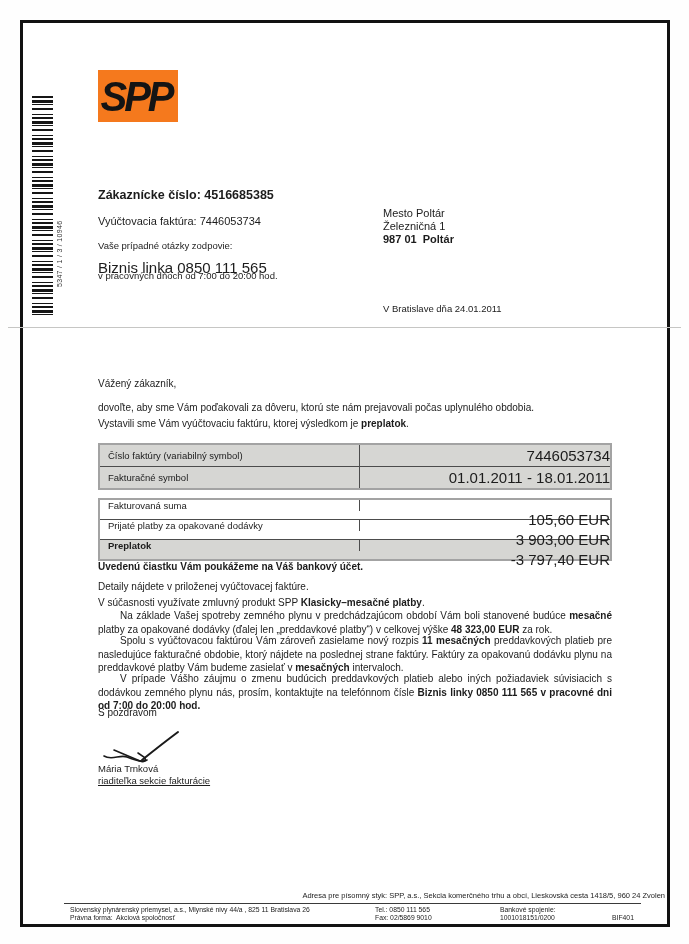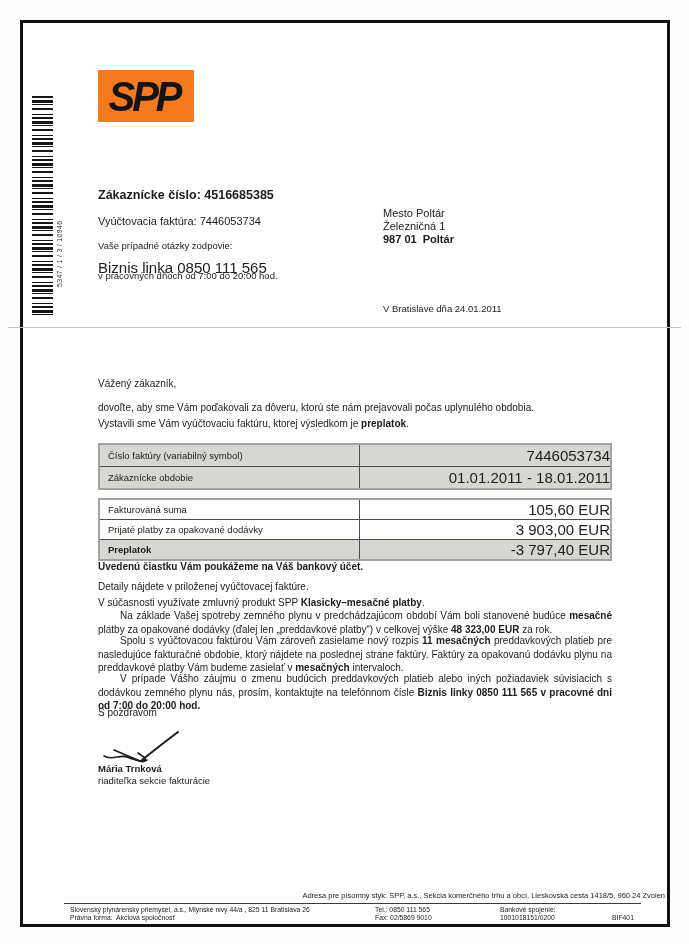--- a/index.html
+++ b/index.html
@@ -7,21 +7,21 @@
     position:relative;width:689px;height:944px;background:#fefefe;overflow:hidden;
     font-family:"Liberation Sans", sans-serif;color:#1c1c1c;margin:0 auto;
   }
   .frame{
     position:absolute;left:20px;top:20px;width:650px;height:907px;
     border:3px solid #121212;box-sizing:border-box;background:#fff;
   }
   .abs{position:absolute;}
   
   .logo{
-    position:absolute;left:98px;top:70px;width:96px;height:52px;
+    position:absolute;left:98px;top:70px;width:80px;height:52px;
     display:flex;align-items:center;justify-content:center;
   }
   .logo-text{
     font-size:40px;font-weight:900;font-style:italic;letter-spacing:-3px;
     color:#141414;line-height:1;transform:scaleY(1.05);padding-right:4px;
   }
   
   .barcode{
     position:absolute;left:32px;top:96px;width:21px;height:222px;
     background:repeating-linear-gradient(180deg,
@@ -62,26 +62,26 @@
   .trow.gray{background:#d6d6d3;}
   .tlabel{
     width:260px;box-sizing:border-box;border-right:1px solid #4c4c4c;
     padding-left:8px;font-size:9.5px;display:flex;align-items:center;
   }
   .tvalue{
     flex:1;box-sizing:border-box;font-size:15px;
     display:flex;align-items:center;justify-content:flex-end;
   }
   .t1 .trow{height:21px;}
-  .t2 .trow{height:19px;}
+  .t2 .trow{height:19px;flex-direction:column;}
   .tbold{font-weight:bold;}
   
   .signature{left:100px;top:728px;}
-  .signer-name{left:98px;top:763px;font-size:9.5px;font-weight:bold;}
-  .signer-title{left:98px;top:775px;font-size:9.5px;}
+  .signer-name{left:98px;top:763px;font-size:9.5px;}
+  .signer-title{left:98px;top:775px;font-size:9.5px;text-decoration:underline;}
   
   .footer-address{left:25px;top:891px;width:640px;text-align:right;font-size:7.5px;}
   .footer-rule{left:64px;top:903px;width:577px;height:1px;background:#3a3a3a;}
   .fcol{font-size:6.8px;line-height:8.3px;color:#222;}
   .fcol1{left:70px;top:906px;}
   .fcol2{left:375px;top:906px;}
   .fcol3{left:500px;top:906px;}
   .fcol4{left:612px;top:914px;font-size:6.8px;}
 </style>
 </head>
@@ -115,21 +115,21 @@
   <div class="abs body-text" style="top:377px">Vážený zákazník,</div>
   <div class="abs body-text" style="top:401px">dovoľte, aby sme Vám poďakovali za dôveru, ktorú ste nám prejavovali počas uplynulého obdobia.</div>
   <div class="abs body-text" style="top:417px"><span>Vystavili sme Vám vyúčtovaciu faktúru, ktorej výsledkom je </span><b>preplatok</b><span>.</span></div>
 
   <div class="table t1" style="top:443px">
     <div class="trow gray">
       <div class="tlabel">Číslo faktúry (variabilný symbol)</div>
       <div class="tvalue">7446053734</div>
     </div>
     <div class="trow gray">
-      <div class="tlabel">Zákaznícke obdobie</div>
+      <div class="tlabel">Fakturačné symbol</div>
       <div class="tvalue">01.01.2011 - 18.01.2011</div>
     </div>
   </div>
 
   <div class="table t2" style="top:498px">
     <div class="trow">
       <div class="tlabel">Fakturovaná suma</div>
       <div class="tvalue">105,60 EUR</div>
     </div>
     <div class="trow">

